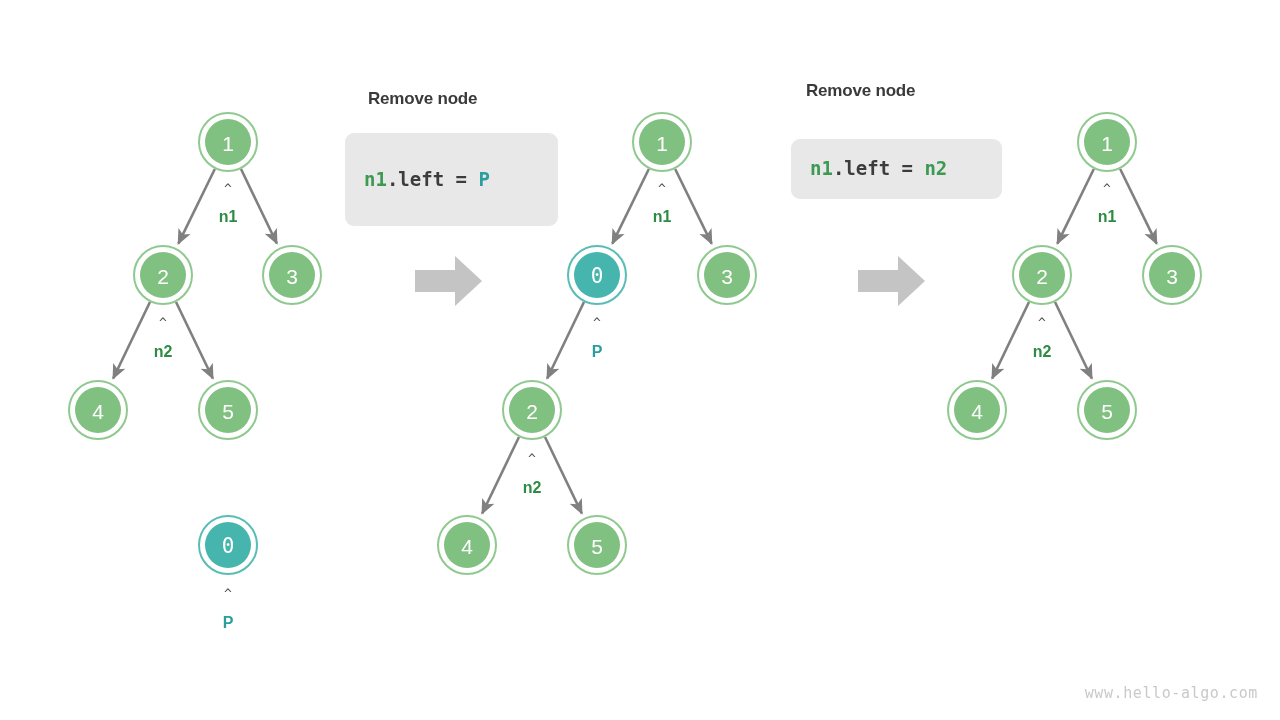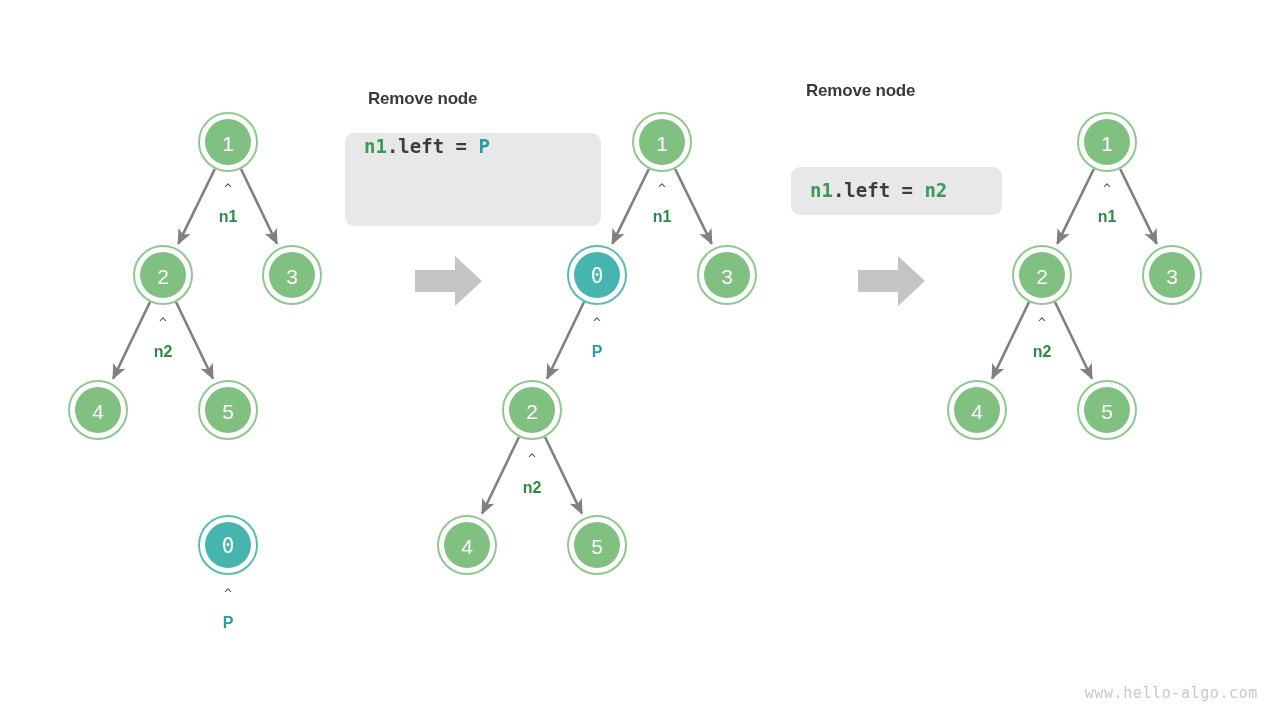--- a/index.html
+++ b/index.html
@@ -232,30 +232,30 @@
         </g>
         <g>
           <text x="1042" y="322" class="ptr-caret">^</text>
           <text x="1042" y="351" fill="#2e8b43" class="ptr-label">n2</text>
         </g>
       </g>
   </svg>
 
   <div id="overlays">
       <div class="panel-title" style="left: 368px; top: 89px;">Remove node</div>
-      <div class="code-box" style="left: 345px; top: 133px; width: 256px; height: 93px; background: rgb(232, 232, 232); padding-left: 19px; justify-content: space-between;">
+      <div class="code-box" style="left: 345px; top: 133px; width: 213px; height: 93px; background: rgb(232, 232, 232); padding-left: 19px;">
         <div class="code-line"><span class="tok-n">n1</span><span class="tok-d">.left = </span><span class="tok-p">P</span></div>
       </div>
       <div style="position: absolute; left: 415px; top: 255px; width: 68px; height: 52px;">
         <svg width="68" height="52" viewBox="0 0 68 52">
           <path d="M0,15 L40,15 L40,1 L67,26 L40,51 L40,37 L0,37 Z" fill="#c4c4c4"></path>
         </svg>
       </div>
       <div class="panel-title" style="left: 806px; top: 81px;">Remove node</div>
-      <div class="code-box" style="left: 791px; top: 139px; width: 211px; height: 48px; background: rgb(232, 232, 232); padding-left: 19px; margin-top: 28px;">
+      <div class="code-box" style="left: 791px; top: 139px; width: 211px; height: 60px; background: rgb(232, 232, 232); padding-left: 19px;">
         <div class="code-line"><span class="tok-n">n1</span><span class="tok-d">.left = </span><span class="tok-n">n2</span></div>
       </div>
       <div style="position: absolute; left: 858px; top: 255px; width: 68px; height: 52px;">
         <svg width="68" height="52" viewBox="0 0 68 52">
           <path d="M0,15 L40,15 L40,1 L67,26 L40,51 L40,37 L0,37 Z" fill="#c4c4c4"></path>
         </svg>
       </div>
     </div>
 
   <div class="watermark">www.hello-algo.com</div>

